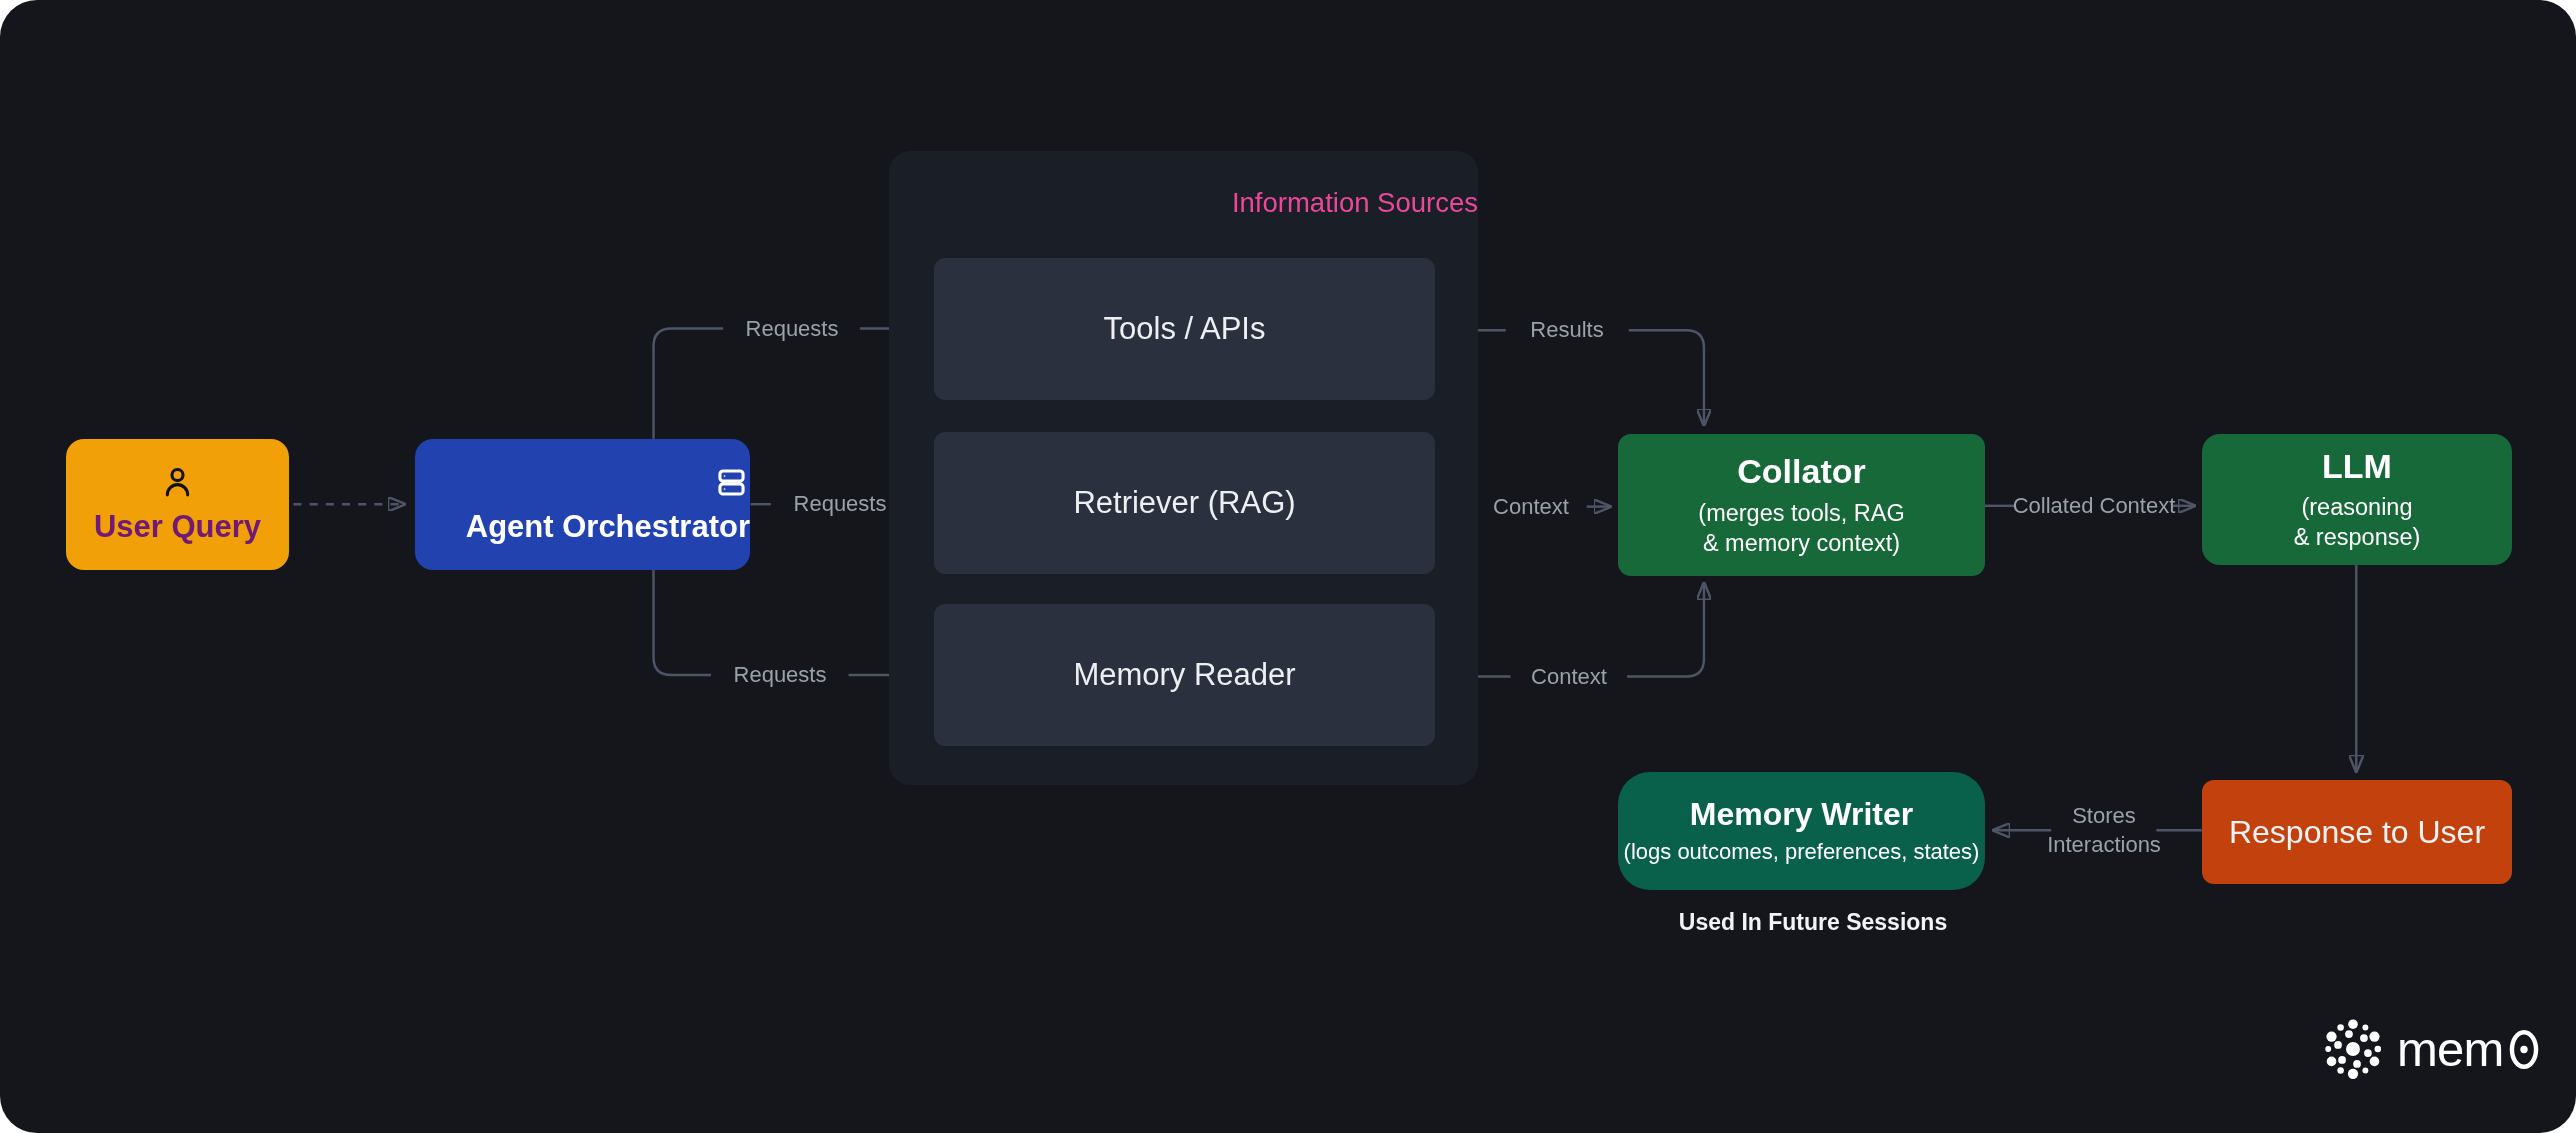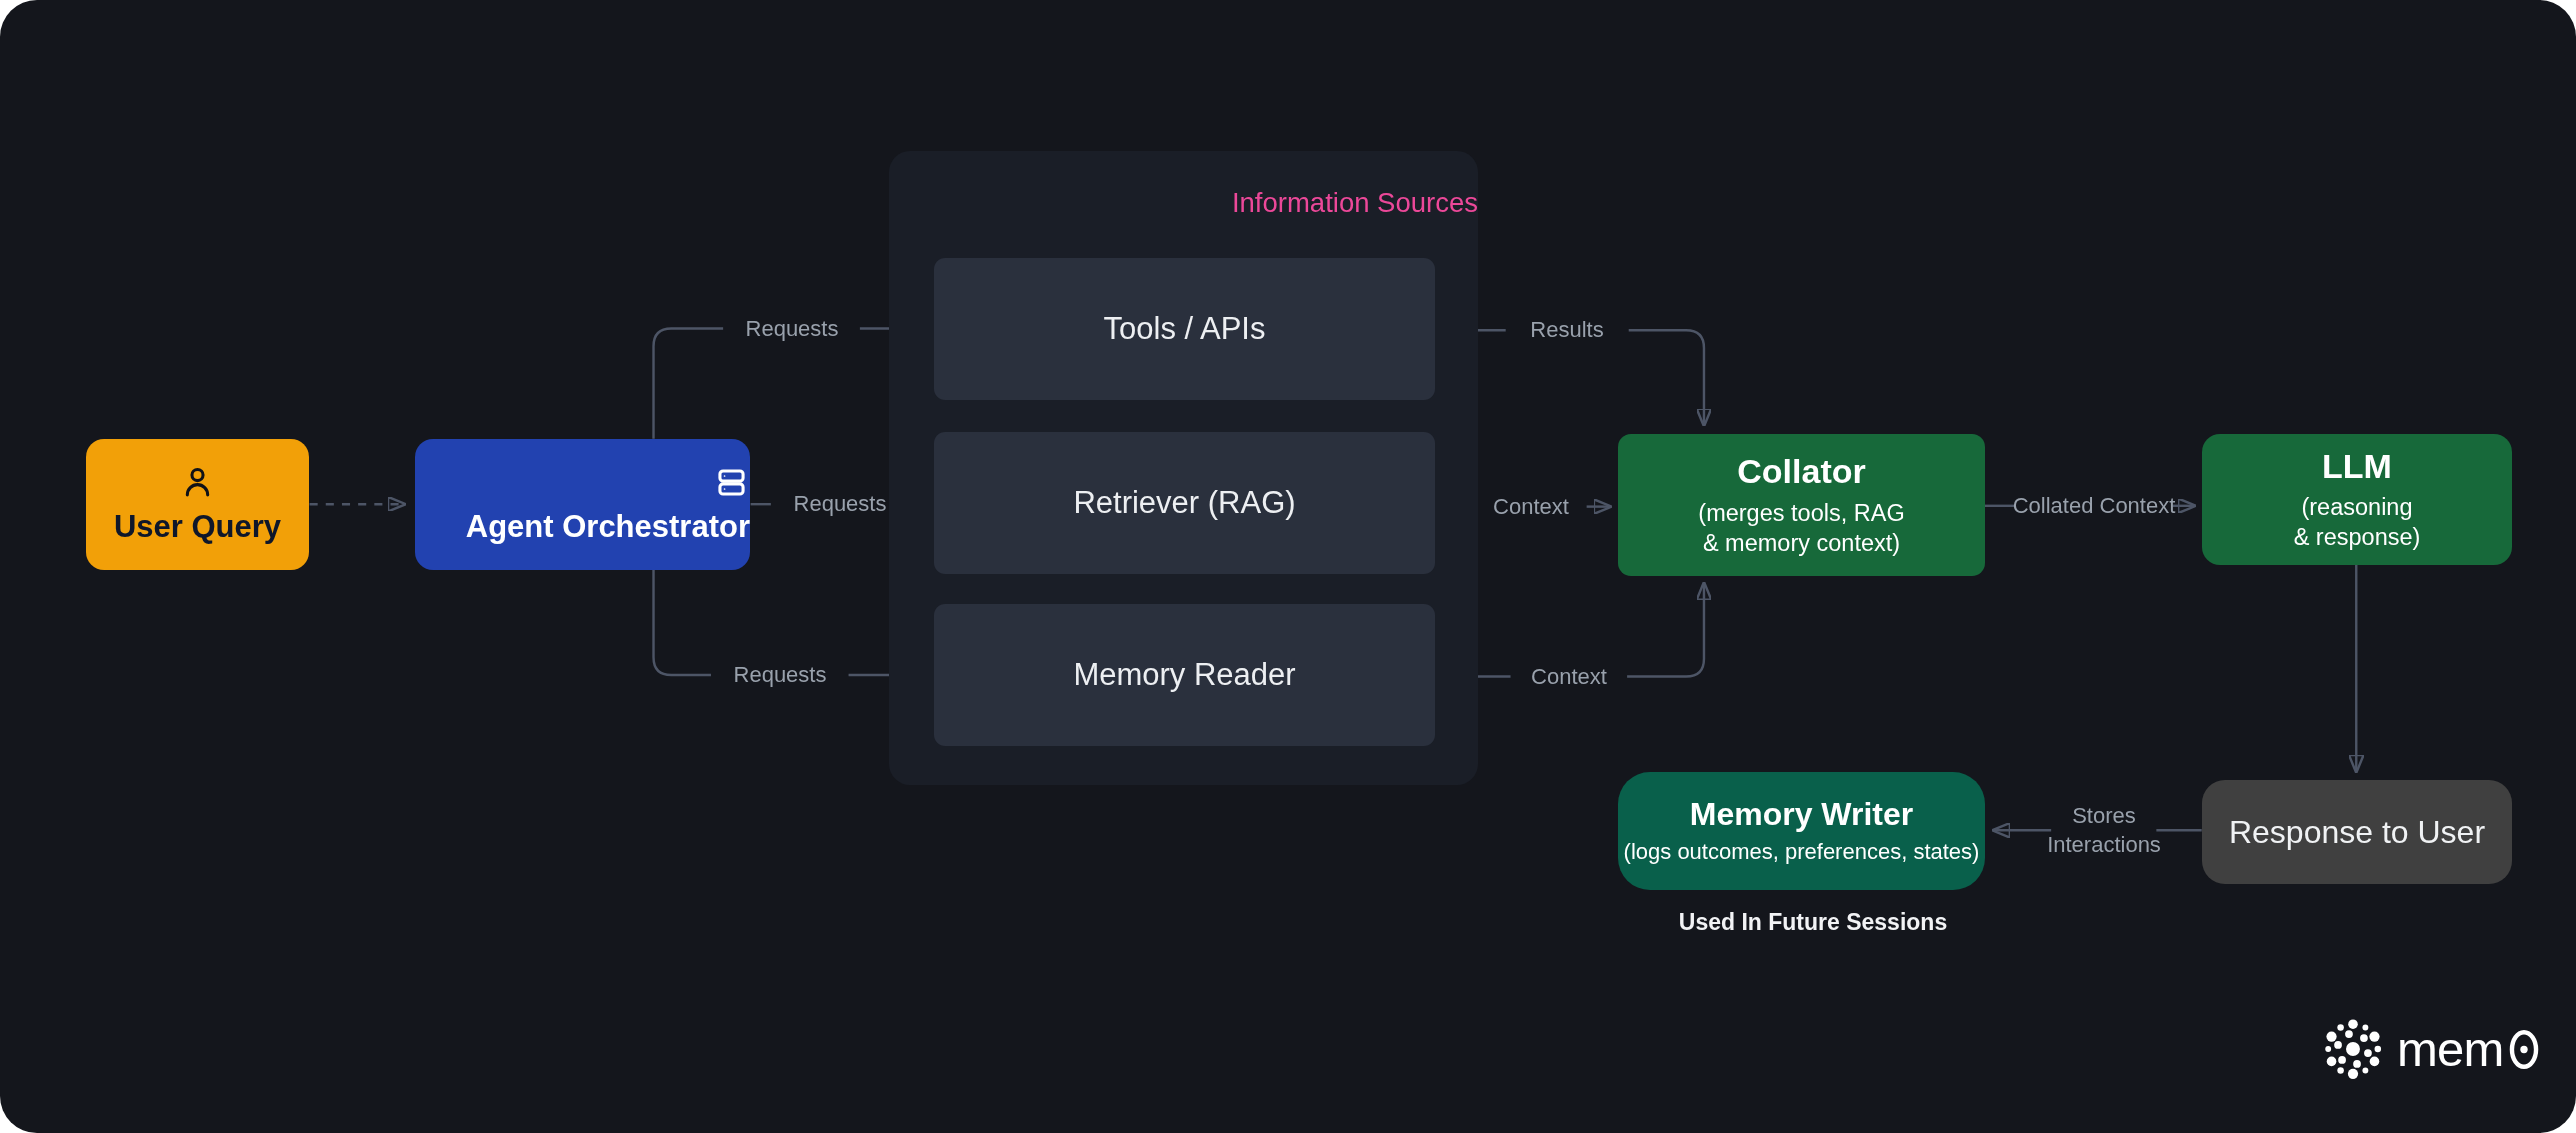--- a/index.html
+++ b/index.html
@@ -31,22 +31,21 @@
     display:flex;flex-direction:column;
     align-items:center;justify-content:center;
     text-align:center;
     box-sizing:border-box;
   }
   .node .title{white-space:nowrap;}
 
   .user-query{
     left:66px;top:439px;width:223px;height:131px;
     background:#f2a008;border-radius:18px;gap:8px;
-    color:#0f172a;
-    margin-left:20px;
+    color:#701a75;
   }
   .user-query .title{font-size:31px;font-weight:600;}
 
   .orchestrator{
     left:415px;top:439px;width:335px;height:131px;
     background:#2242b0;border-radius:18px;gap:8px;
     color:#ffffff;
     align-items:flex-end;
   }
   .orchestrator .title{font-size:31px;font-weight:600;}
@@ -80,21 +79,21 @@
 
   .memory-writer{
     left:1618px;top:772px;width:367px;height:118px;
     background:#09604b;color:#ffffff;border-radius:32px;
   }
   .memory-writer .title{font-size:32px;font-weight:600;}
   .memory-writer .subtitle{font-size:22px;margin-top:4.9px;}
 
   .response{
     left:2202px;top:780px;width:310px;height:104px;
-    background:#404040;color:#f0f2f4;border-radius:23px;
+    background:#c2410c;color:#f0f2f4;border-radius:12px;
   }
   .response .title{font-size:32px;font-weight:500;}
 
   .note{
     position:absolute;left:1813px;top:922px;
     transform:translate(-50%,-50%);
     color:#f2f3f5;font-size:23px;font-weight:600;white-space:nowrap;
   }
 
   .brand{

